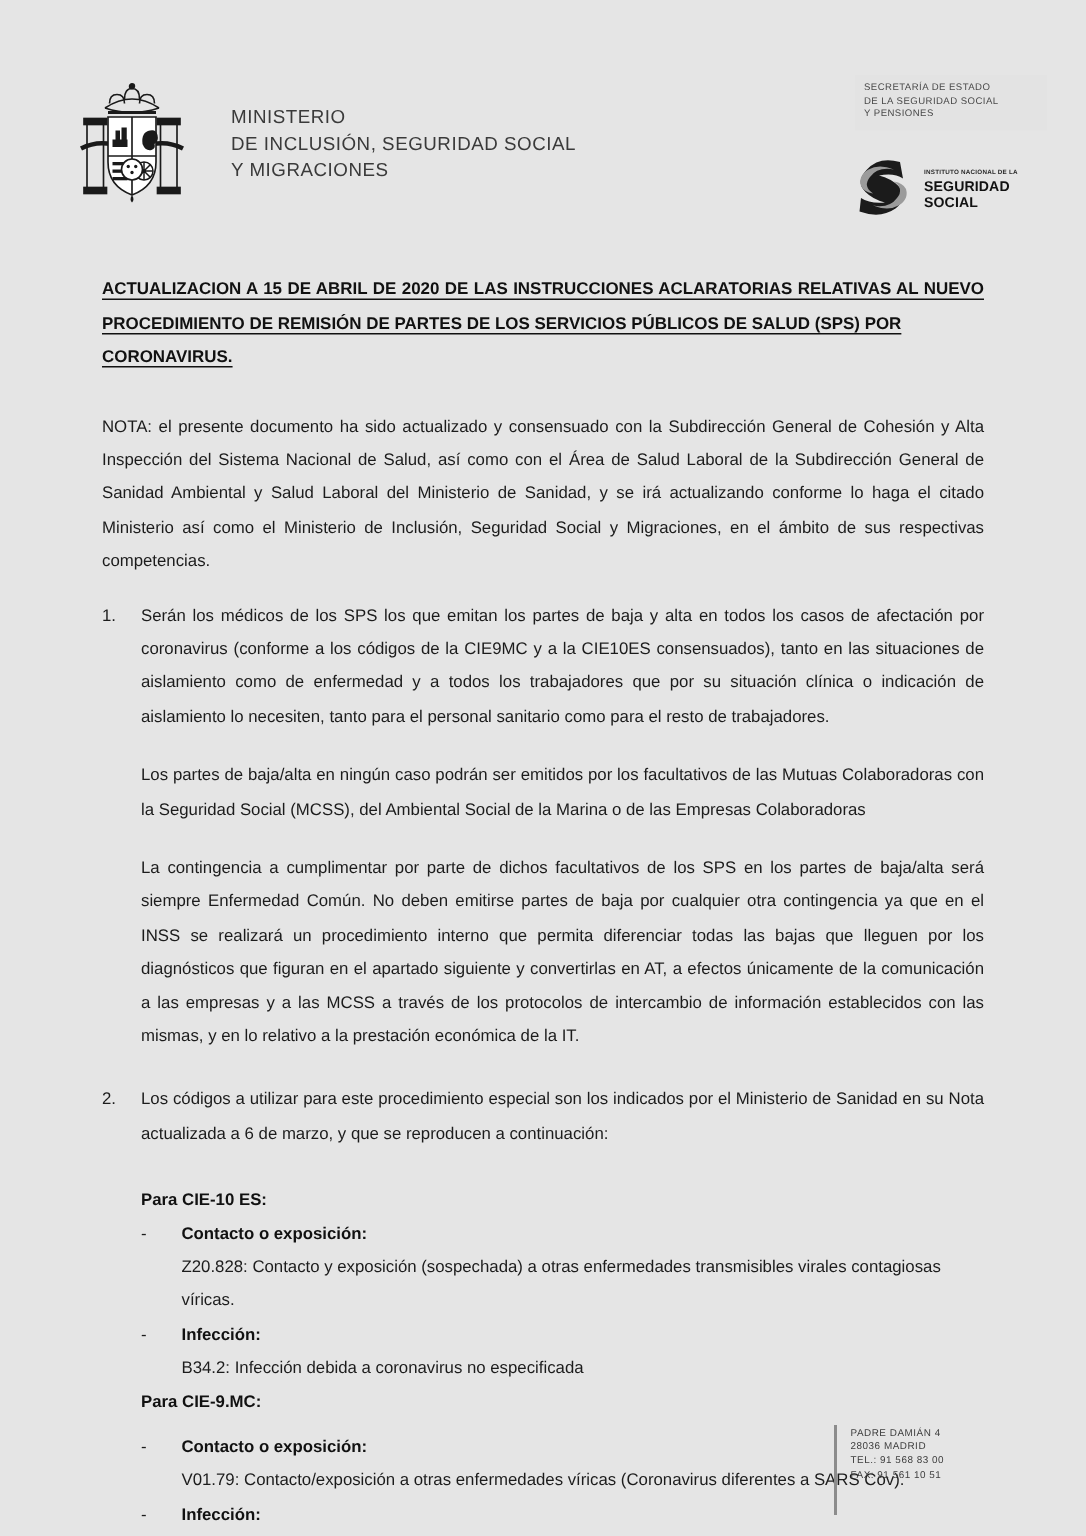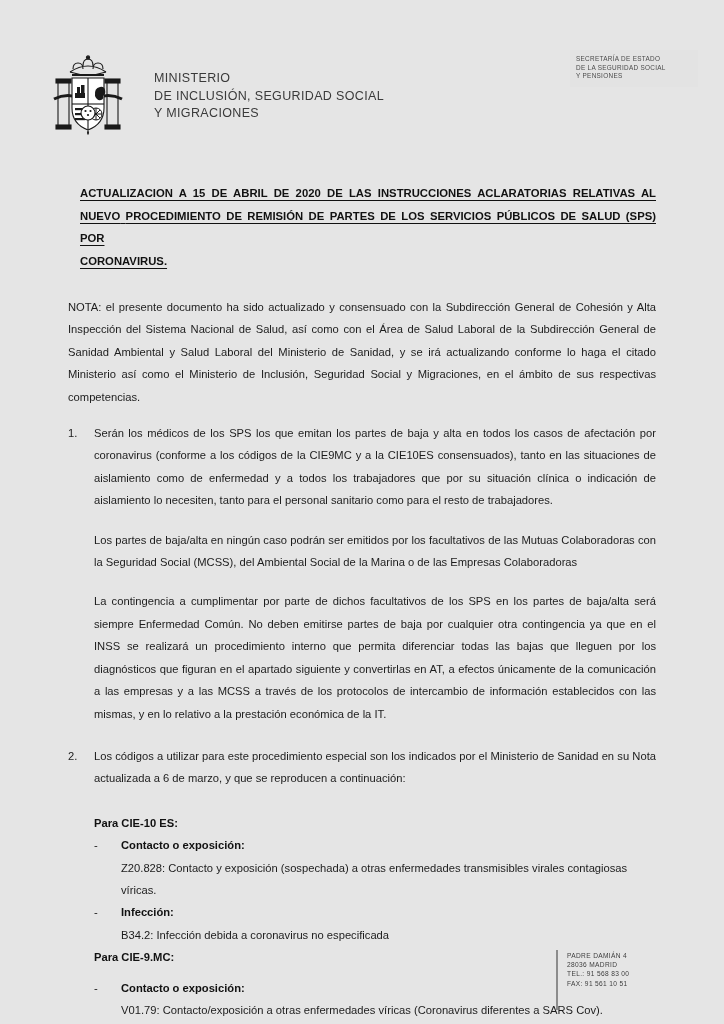--- a/index.html
+++ b/index.html
@@ -116,21 +116,21 @@
 
   .doc-title {
     font-size: 11.3px;
     font-weight: bold;
     line-height: 22.5px;
     text-align: justify;
     text-justify: inter-word;
     text-decoration: underline;
     text-underline-offset: 2.5px;
     color: #111111;
-    margin: 0 0 7px 12px;
+    margin: 0 0 7px 0;
   }
   .doc-title .lastline {
     display: block;
   }
 
   .para {
     font-size: 11.2px;
     line-height: 22.4px;
     text-align: justify;
     text-justify: inter-word;
@@ -296,20 +296,31 @@
 DE INCLUSIÓN, SEGURIDAD SOCIAL
 Y MIGRACIONES</div>
     </div>
 
     <div class="secretaria-box">
       <div class="secretaria-text">SECRETARÍA DE ESTADO
 DE LA SEGURIDAD SOCIAL
 Y PENSIONES</div>
     </div>
 
+    <div class="inss-block">
+      <svg class="inss-logo" viewBox="0 0 46 42">
+        <path d="M34 4 q-14 -4 -22 5 q-8 8 -1 15 q5 5 13 7 q-10 1 -16 -3 l-1 9 q14 5 24 -2 q9 -7 2 -15 q-5 -5 -13 -7 q10 -2 16 2 z" fill="#1b1b1b"></path>
+        <path d="M30 9 q-11 -2 -16 5 q-5 6 2 11 q-6 -1 -8 -5 q-2 -7 5 -11 q7 -4 17 0 z" fill="#9b9b9b"></path>
+        <path d="M16 33 q11 2 16 -5 q5 -6 -2 -11 q6 1 8 5 q2 7 -5 11 q-7 4 -17 0 z" fill="#9b9b9b"></path>
+      </svg>
+      <div class="inss-words">
+        <div class="inss-small">INSTITUTO NACIONAL DE LA</div>
+        <div class="inss-big">SEGURIDAD SOCIAL</div>
+      </div>
+    </div>
   </div>
 
   <div class="content">
 
     <div class="doc-title">
       <span>ACTUALIZACION A 15 DE ABRIL DE 2020 DE LAS INSTRUCCIONES ACLARATORIAS RELATIVAS AL NUEVO</span>
       <span>PROCEDIMIENTO DE REMISIÓN DE PARTES DE LOS SERVICIOS PÚBLICOS DE SALUD (SPS) POR</span>
       <span class="lastline">CORONAVIRUS.</span>
     </div>
 

